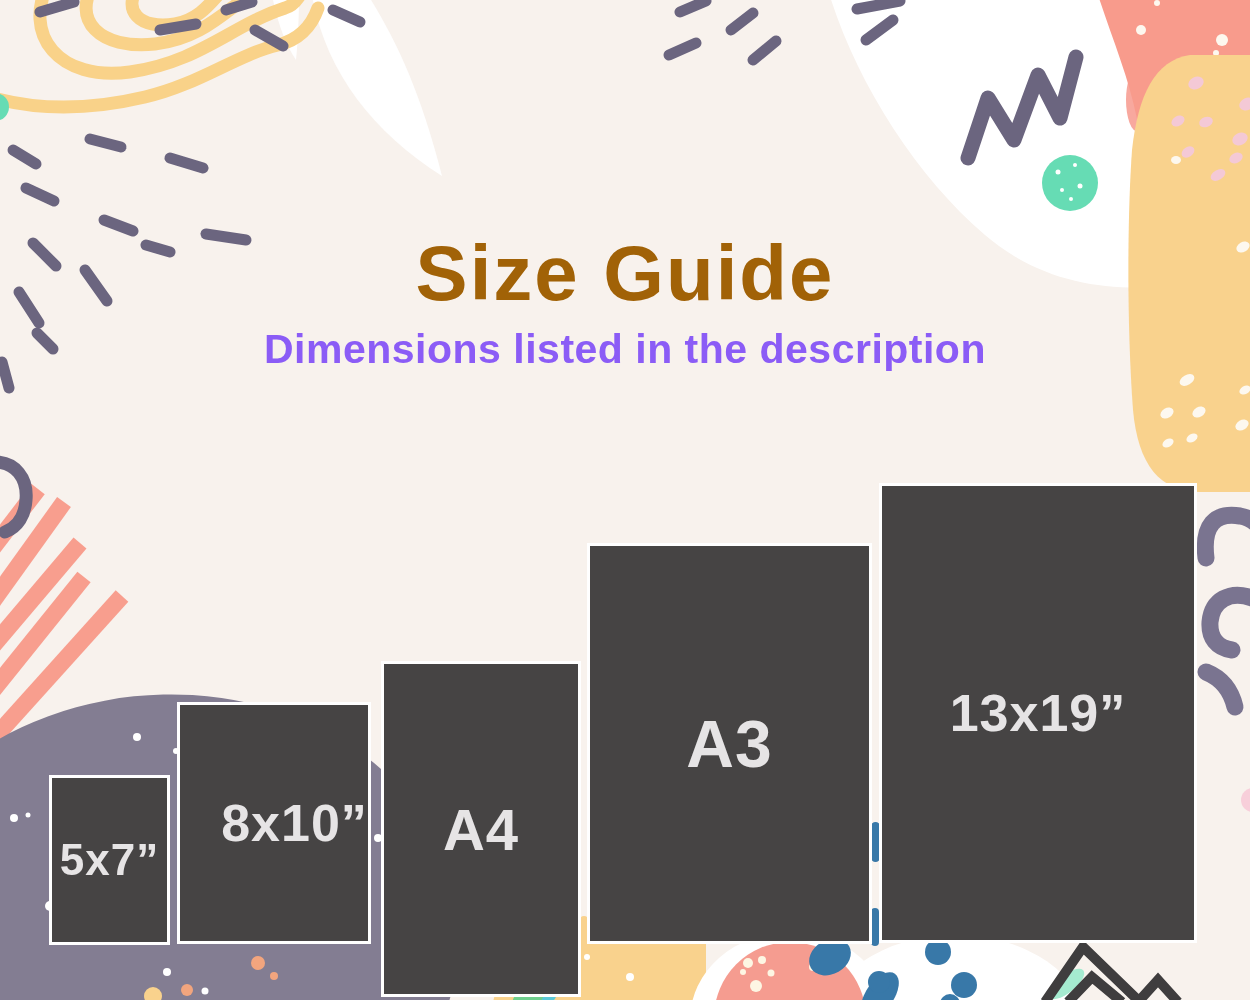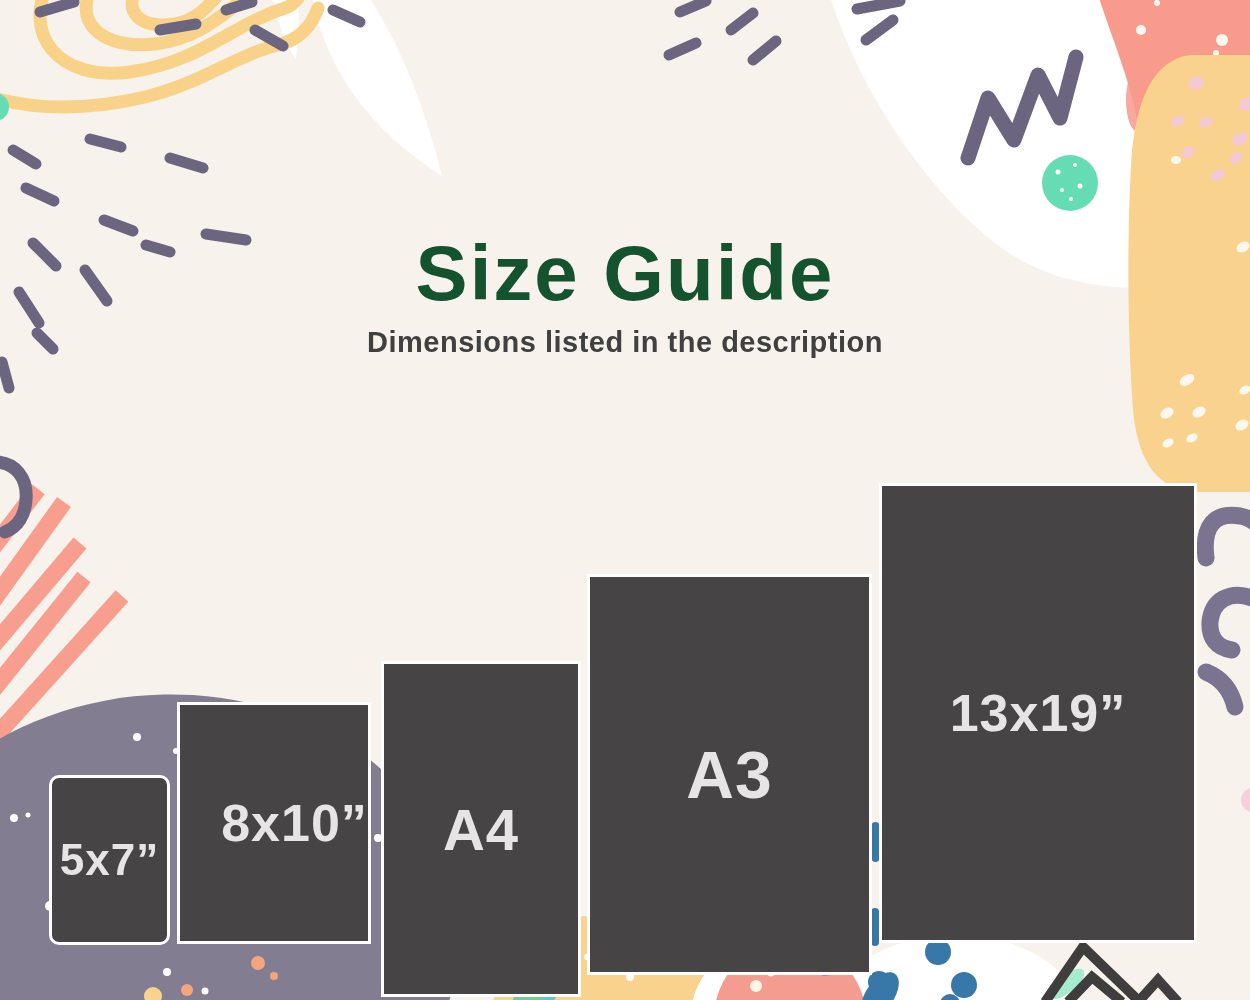--- a/index.html
+++ b/index.html
@@ -4,35 +4,35 @@
 <style>
   html,body{margin:0;padding:0;}
   body{
     width:1250px;height:1000px;position:relative;overflow:hidden;
     background:#F8F2ED;
     font-family:"Liberation Sans","DejaVu Sans",sans-serif;
   }
   #decor{position:absolute;left:0;top:0;z-index:1;}
   .heading{
     position:absolute;left:0;top:228px;width:1250px;text-align:center;z-index:5;
-    color:#14532d;font-weight:bold;font-size:78px;letter-spacing:2px;
+    color:#a16207;font-weight:bold;font-size:78px;letter-spacing:2px;
   }
   .subheading{
     position:absolute;left:0;top:326px;width:1250px;text-align:center;z-index:5;
-    color:#404040;font-weight:bold;font-size:29px;letter-spacing:0.5px;
+    color:#8b5cf6;font-weight:bold;font-size:41px;letter-spacing:0.5px;
   }
   .size-rect{
     position:absolute;z-index:10;background:#464444;border:3px solid #FFFFFF;
     box-sizing:border-box;display:flex;align-items:center;justify-content:center;
     color:#E6E4E5;font-weight:bold;letter-spacing:1px;
   }
-  .r1{left:49px;top:775px;width:121px;height:170px;font-size:44px;border-radius:10px;}
+  .r1{left:49px;top:775px;width:121px;height:170px;font-size:44px;}
   .r2{left:177px;top:702px;width:194px;height:242px;font-size:52px;padding-left:41px;}
   .r3{left:381px;top:661px;width:200px;height:336px;font-size:58px;}
-  .r4{left:587px;top:543px;width:285px;height:401px;font-size:66px;margin-top:31px;}
+  .r4{left:587px;top:543px;width:285px;height:401px;font-size:66px;}
   .r5{left:879px;top:483px;width:318px;height:460px;font-size:52px;}
 </style>
 </head>
 <body>
 
 <svg id="decor" width="1250" height="1000" viewBox="0 0 1250 1000">
 
   <g>
     <path d="M 828,-10 C 855,80 915,175 985,235 C 1040,282 1105,292 1170,286 L 1250,282 L 1250,-10 Z" fill="#FFFFFF"></path>
   </g>

